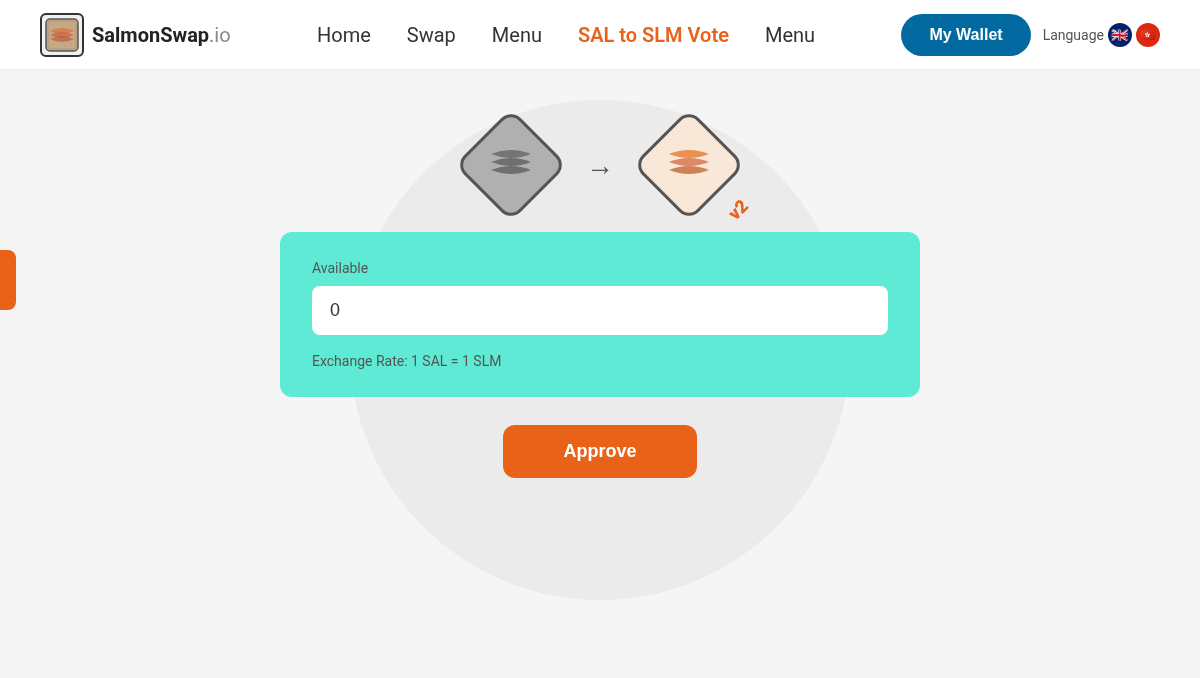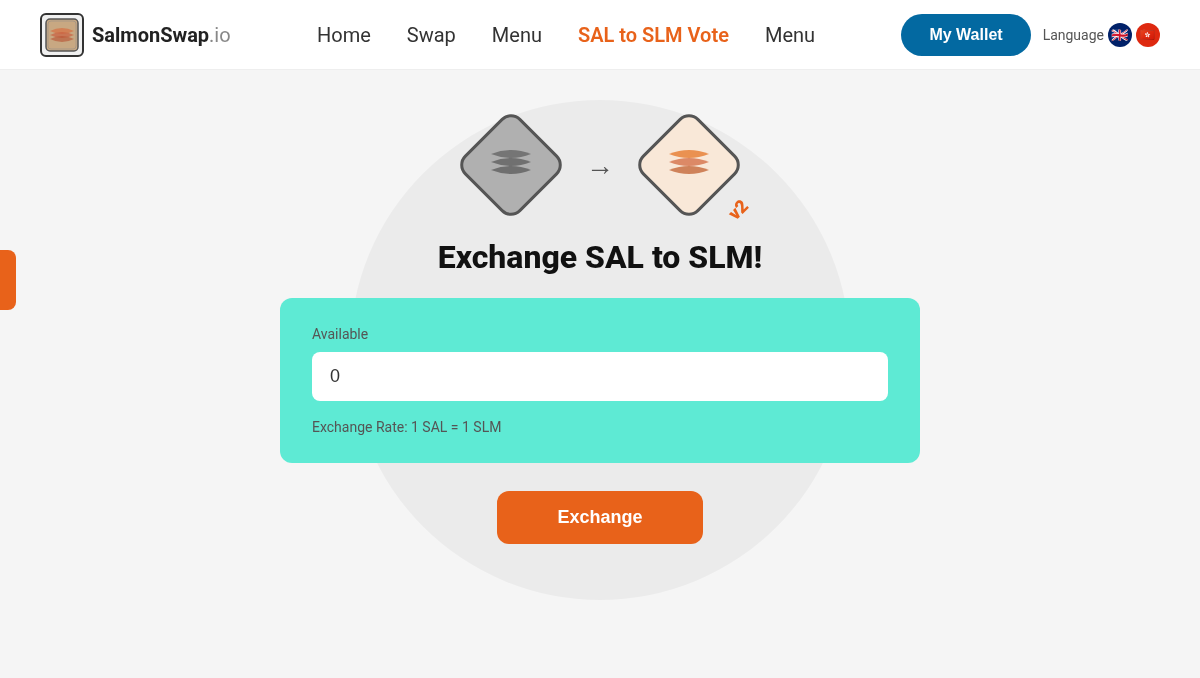--- a/index.html
+++ b/index.html
@@ -363,22 +363,21 @@
             <path d="M5 10 Q25 2 45 10 Q25 18 5 10Z" fill="#e8813a" opacity="0.85"></path>
             <path d="M5 18 Q25 10 45 18 Q25 26 5 18Z" fill="#d4704a" opacity="0.8"></path>
             <path d="M5 26 Q25 18 45 26 Q25 34 5 26Z" fill="#c06030" opacity="0.75"></path>
           </svg>
         </div>
       </div>
       <div class="v2-badge">v2</div>
     </div>
   </div>
 
-  <h1 class="page-title">Exchange SAL to SLM!</h1>
 
   <div class="swap-card">
     <div class="available-label">Available</div>
     <input type="text" class="amount-input" value="0" style="">
     <div class="exchange-rate">Exchange Rate: 1 SAL = 1 SLM</div>
   </div>
 
-  <button class="approve-btn">Exchange</button>
+  <button class="approve-btn">Approve</button>
 </main>
 
 </body></html>

